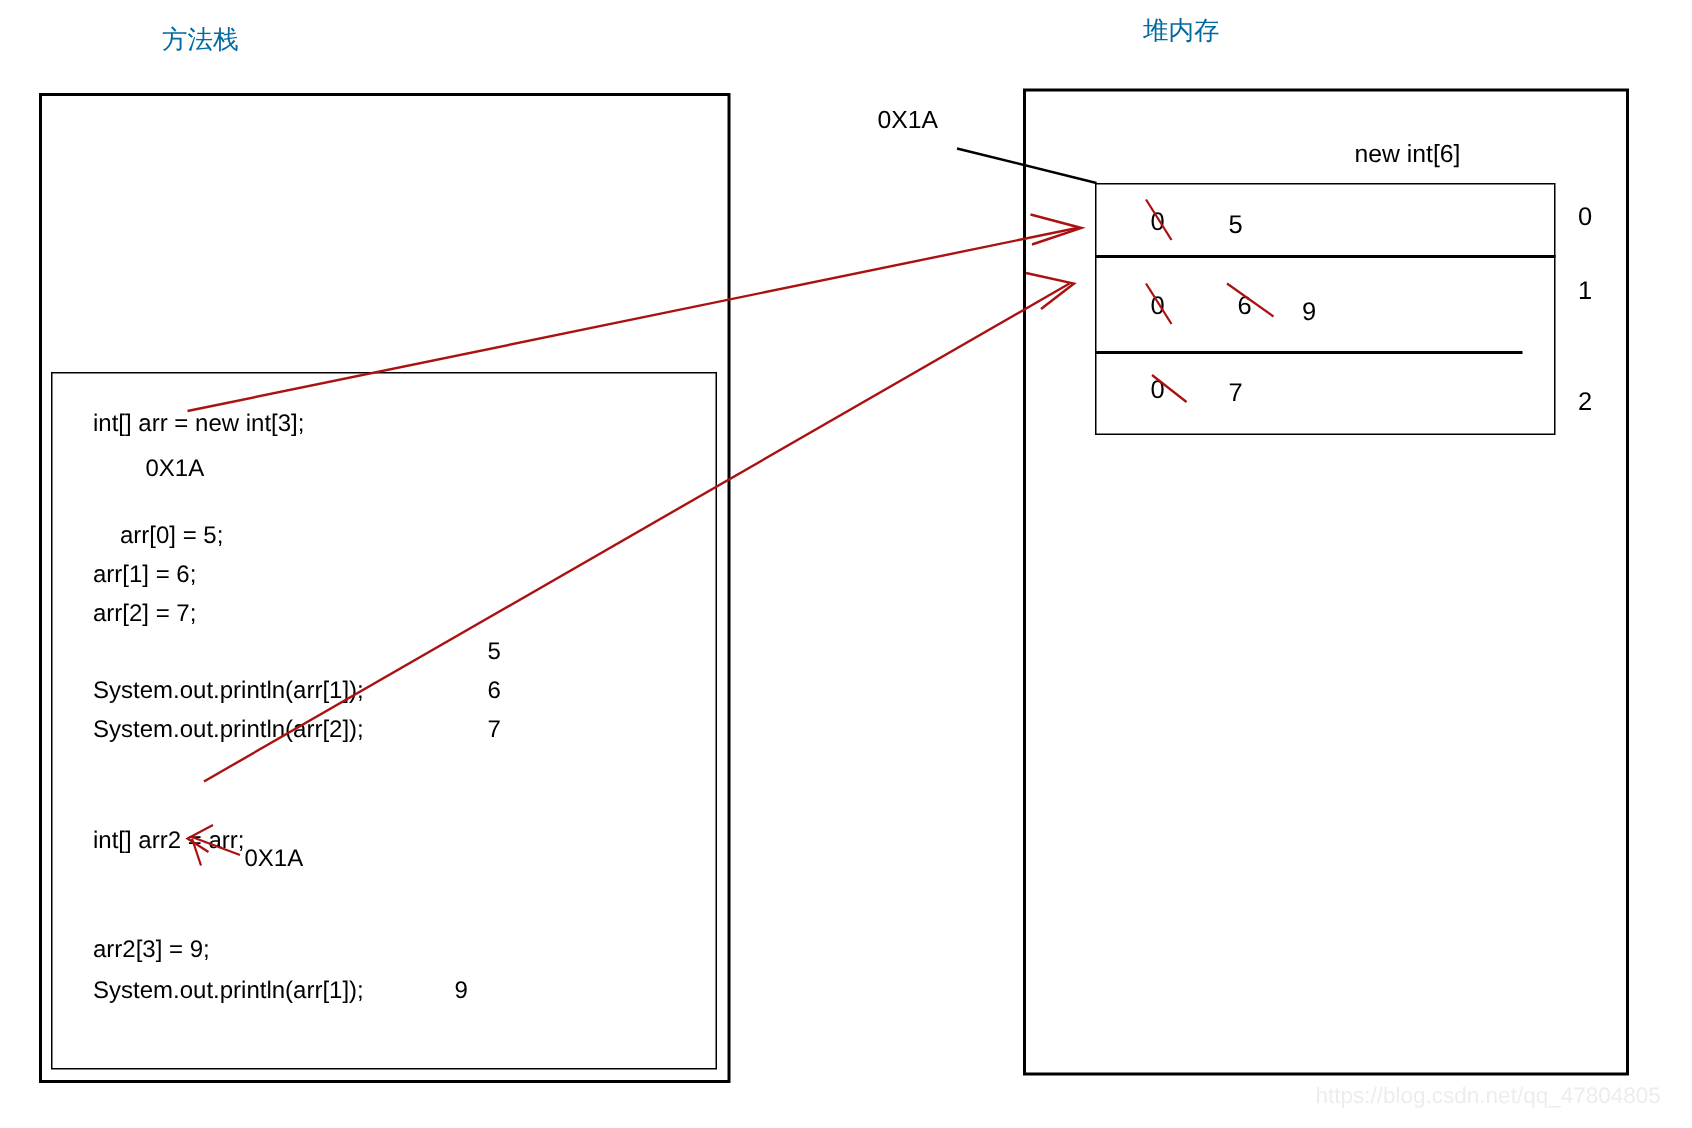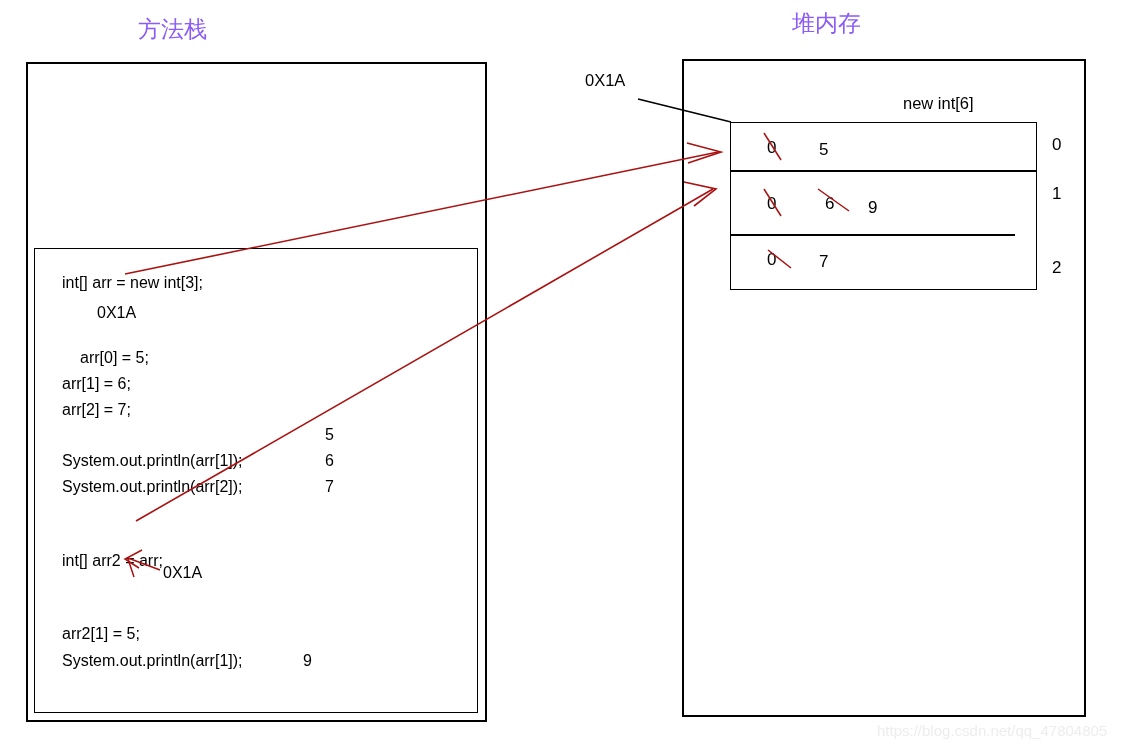--- a/index.html
+++ b/index.html
@@ -11,25 +11,24 @@
     position: relative;
     width: 1128px;
     height: 752px;
     background: #ffffff;
     font-family: "Liberation Sans", sans-serif;
     color: #000000;
     overflow: hidden;
   }
   .title {
     position: absolute;
-    font-size: 23px;
+    font-size: 17px;
     line-height: 1;
     white-space: nowrap;
-    color: #8b5cf6;
-    margin-left: 30px;
+    color: #0369a1;
   }
   .box {
     position: absolute;
     border: 2px solid #000;
     box-sizing: border-box;
     background: transparent;
   }
   .thinbox {
     position: absolute;
     border: 1px solid #000;
@@ -108,21 +107,21 @@
 
   <div class="code" style="left:62px; top:448px;">System.out.println(arr[1]);</div>
   <div class="code" style="left:325px; top:448px;">6</div>
 
   <div class="code" style="left:62px; top:474px;">System.out.println(arr[2]);</div>
   <div class="code" style="left:325px; top:474px;">7</div>
 
   <div class="code" style="left:62px; top:532px;margin-top:16px;">int[] arr2 = arr;</div>
   <div class="code" style="left:163px; top:560px;">0X1A</div>
 
-  <div class="code" style="left:62px; top:621px;">arr2[1] = 5;</div>
+  <div class="code" style="left:62px; top:621px;">arr2[3] = 9;</div>
   <div class="code" style="left:62px; top:648px;">System.out.println(arr[1]);</div>
   <div class="code" style="left:303px; top:648px;">9</div>
 
   <div class="box" style="left:682px; top:59px; width:404px; height:658px;"></div>
 
   <div class="label" style="left:585px; top:72px;">0X1A</div>
 
   <div class="label" style="left:903px; top:95px;">new int[6]</div>
 
   <div class="thinbox" style="left:730px; top:122px; width:307px; height:168px;"></div>

